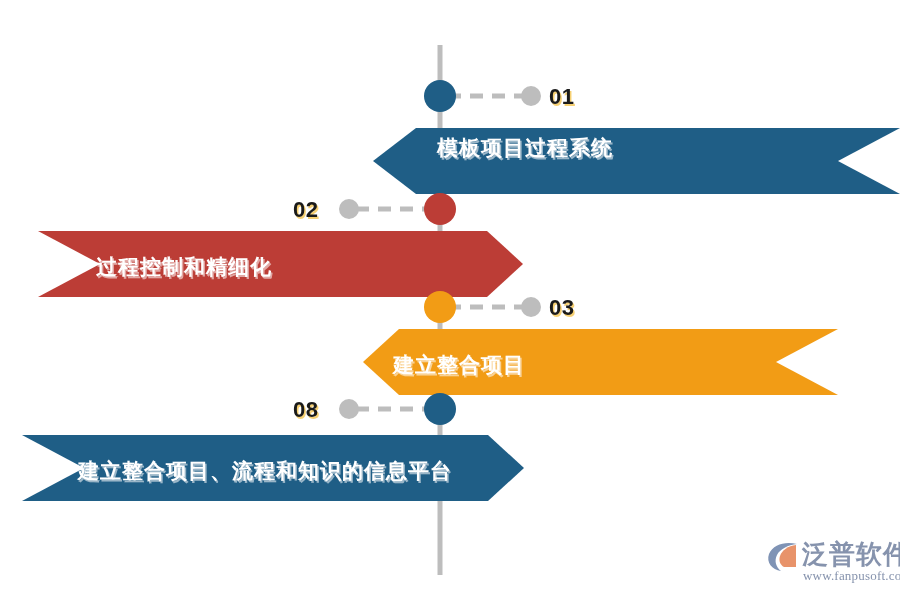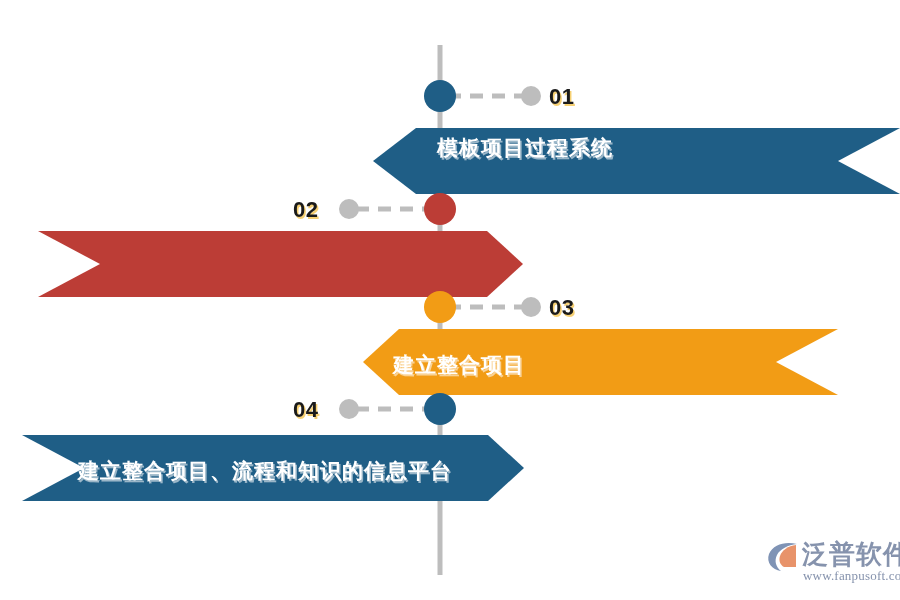--- a/index.html
+++ b/index.html
@@ -114,32 +114,33 @@
     <circle cx="349" cy="409" r="10" fill="#bdbdbd"></circle>
     <circle cx="440" cy="409" r="16" fill="#1f5e86"></circle>
 
     <path d="M 22 435 L 488 435 L 524 468 L 488 501 L 22 501 Z" fill="#1f5e86"></path>
     <path d="M 22 435 L 22 501 L 84 468 Z" fill="#ffffff"></path>
 
   </svg>
 
   <div class="banner-label" style="left:409px; top:134px;margin-left:28px;">模板项目过程系统</div>
 
+  <div class="banner-label" style="left:96px; top:253px;">过程控制和精细化</div>
 
   <div class="banner-label" style="left:393px; top:351px;">建立整合项目</div>
 
   <div class="banner-label" style="left:78px; top:457px;">建立整合项目、流程和知识的信息平台</div>
 
   <div class="step-number" style="left:549px; top:84px;">01</div>
 
   <div class="step-number" style="left:293px; top:197px;text-align:right;">02</div>
 
   <div class="step-number" style="left:549px; top:295px;text-align:center;">03</div>
 
-  <div class="step-number" style="left:293px; top:397px;">04</div>
+  <div class="step-number" style="left:293px; top:397px;">08</div>
 
   <div id="logo">
     <svg id="logo-mark" viewBox="0 0 34 32">
       <path d="M31 4 C20 1, 7 4, 3 14 C0 22, 6 30, 15 31 C10 27, 8 21, 11 15 C14 9, 22 5, 31 4 Z" fill="#7f93b5"></path>
       <path d="M30 5 C22 6, 16 10, 14 16 C12.5 20.5, 14 25, 18 27 L30 27 Z" fill="#e8936a"></path>
       <path d="M30 27 L18 27 C22 28.5, 27 28, 30 27 Z" fill="#ffffff"></path>
     </svg>
     <div id="logo-name">泛普软件</div>
     <div id="logo-url">www.fanpusoft.com</div>
   </div>

